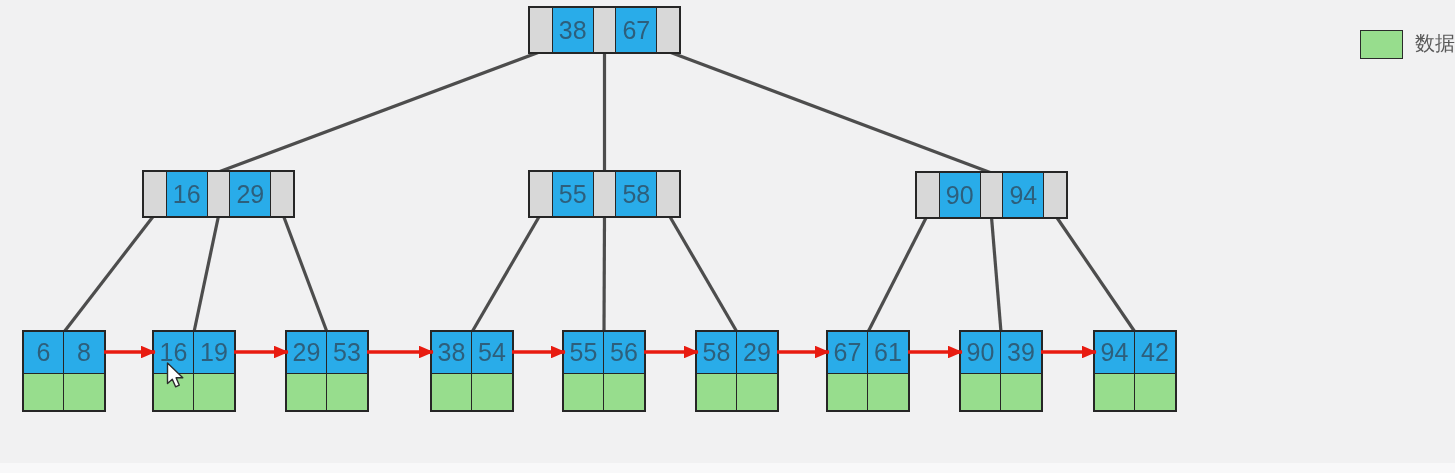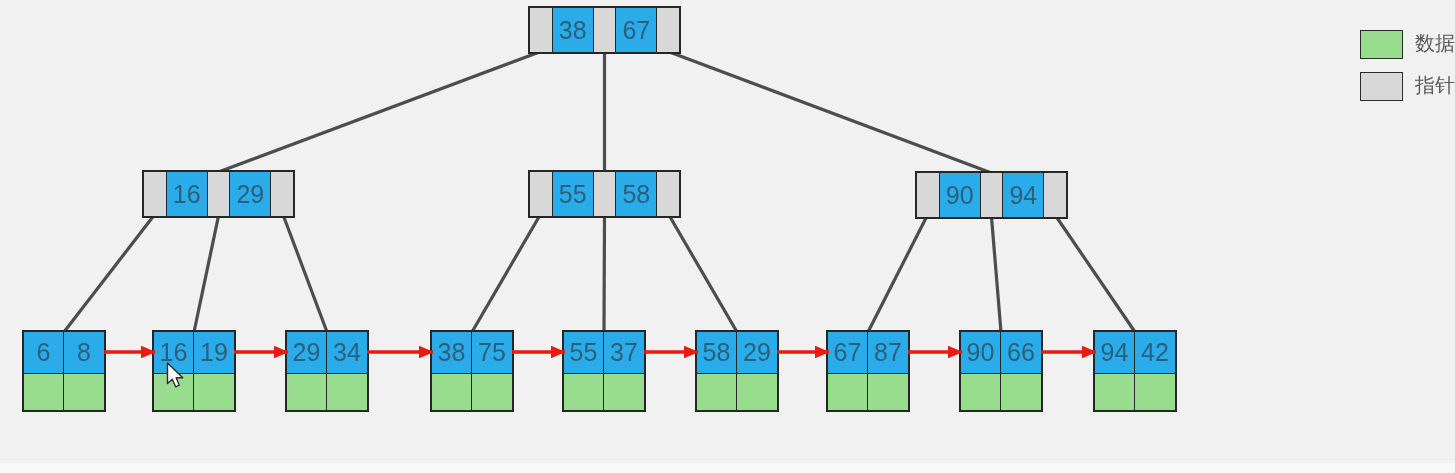--- a/index.html
+++ b/index.html
@@ -123,71 +123,67 @@
         <div class="leaf-data"></div>
       </div>
       <div class="leaf-node" style="left: 152px; top: 330px;">
         <div class="leaf-key first">16</div>
         <div class="leaf-key">19</div>
         <div class="leaf-data first"></div>
         <div class="leaf-data"></div>
       </div>
       <div class="leaf-node" style="left: 285px; top: 330px;">
         <div class="leaf-key first">29</div>
-        <div class="leaf-key">34</div>
+        <div class="leaf-key">53</div>
         <div class="leaf-data first"></div>
         <div class="leaf-data"></div>
       </div>
       <div class="leaf-node" style="left: 430px; top: 330px;">
         <div class="leaf-key first">38</div>
-        <div class="leaf-key">75</div>
+        <div class="leaf-key">54</div>
         <div class="leaf-data first"></div>
         <div class="leaf-data"></div>
       </div>
       <div class="leaf-node" style="left: 562px; top: 330px;">
         <div class="leaf-key first">55</div>
-        <div class="leaf-key">37</div>
+        <div class="leaf-key">56</div>
         <div class="leaf-data first"></div>
         <div class="leaf-data"></div>
       </div>
       <div class="leaf-node" style="left: 695px; top: 330px;">
         <div class="leaf-key first">58</div>
         <div class="leaf-key">29</div>
         <div class="leaf-data first"></div>
         <div class="leaf-data"></div>
       </div>
       <div class="leaf-node" style="left: 826px; top: 330px;">
         <div class="leaf-key first">67</div>
-        <div class="leaf-key">87</div>
+        <div class="leaf-key">61</div>
         <div class="leaf-data first"></div>
         <div class="leaf-data"></div>
       </div>
       <div class="leaf-node" style="left: 959px; top: 330px;">
         <div class="leaf-key first">90</div>
-        <div class="leaf-key">66</div>
+        <div class="leaf-key">39</div>
         <div class="leaf-data first"></div>
         <div class="leaf-data"></div>
       </div>
       <div class="leaf-node" style="left: 1093px; top: 330px;">
         <div class="leaf-key first">94</div>
         <div class="leaf-key">42</div>
         <div class="leaf-data first"></div>
         <div class="leaf-data"></div>
       </div>
     </div>
 
   <div class="legend">
     <div class="legend-row">
       <div class="swatch swatch-data"></div>
       <span class="legend-label">数据</span>
     </div>
-    <div class="legend-row">
-      <div class="swatch swatch-pointer"></div>
-      <span class="legend-label">指针</span>
-    </div>
   </div>
 
   <svg id="cursor" width="20" height="29" viewBox="0 0 20 29" style="left: 166px; top: 362px;">
     <path d="M1.5 1 L1.5 21.5 L6.3 17.2 L9.6 24.8 L13.3 23.2 L10.1 15.8 L16.8 15.8 Z" fill="#ffffff" stroke="#2b2b2b" stroke-width="1.4" stroke-linejoin="round"></path>
   </svg>
 
   <div class="bottom-band"></div>
 </div>
 
 </body></html>

